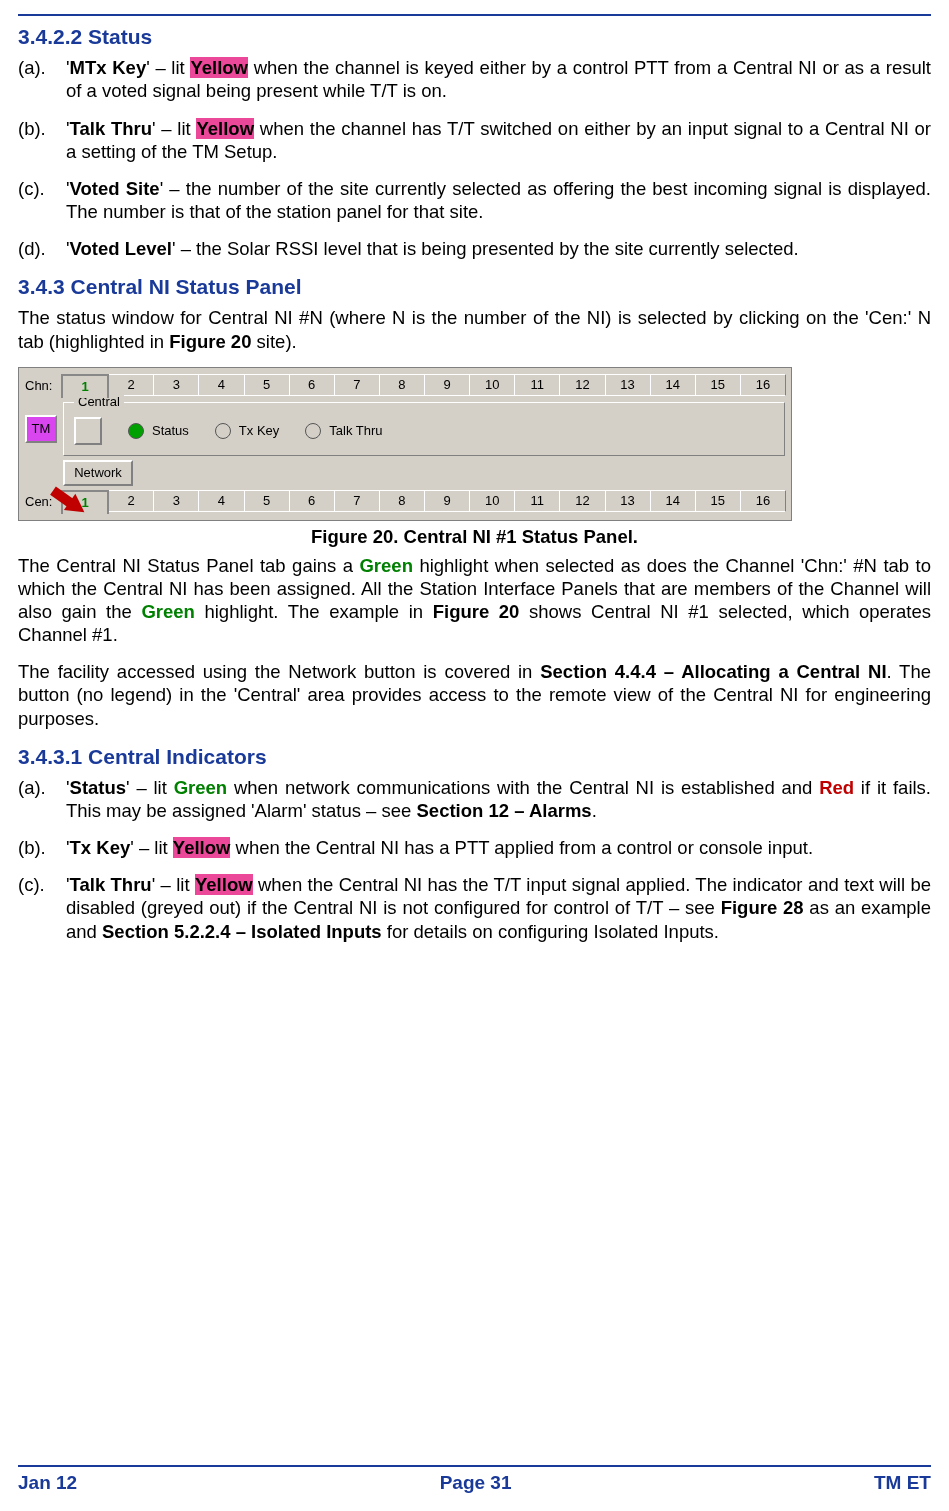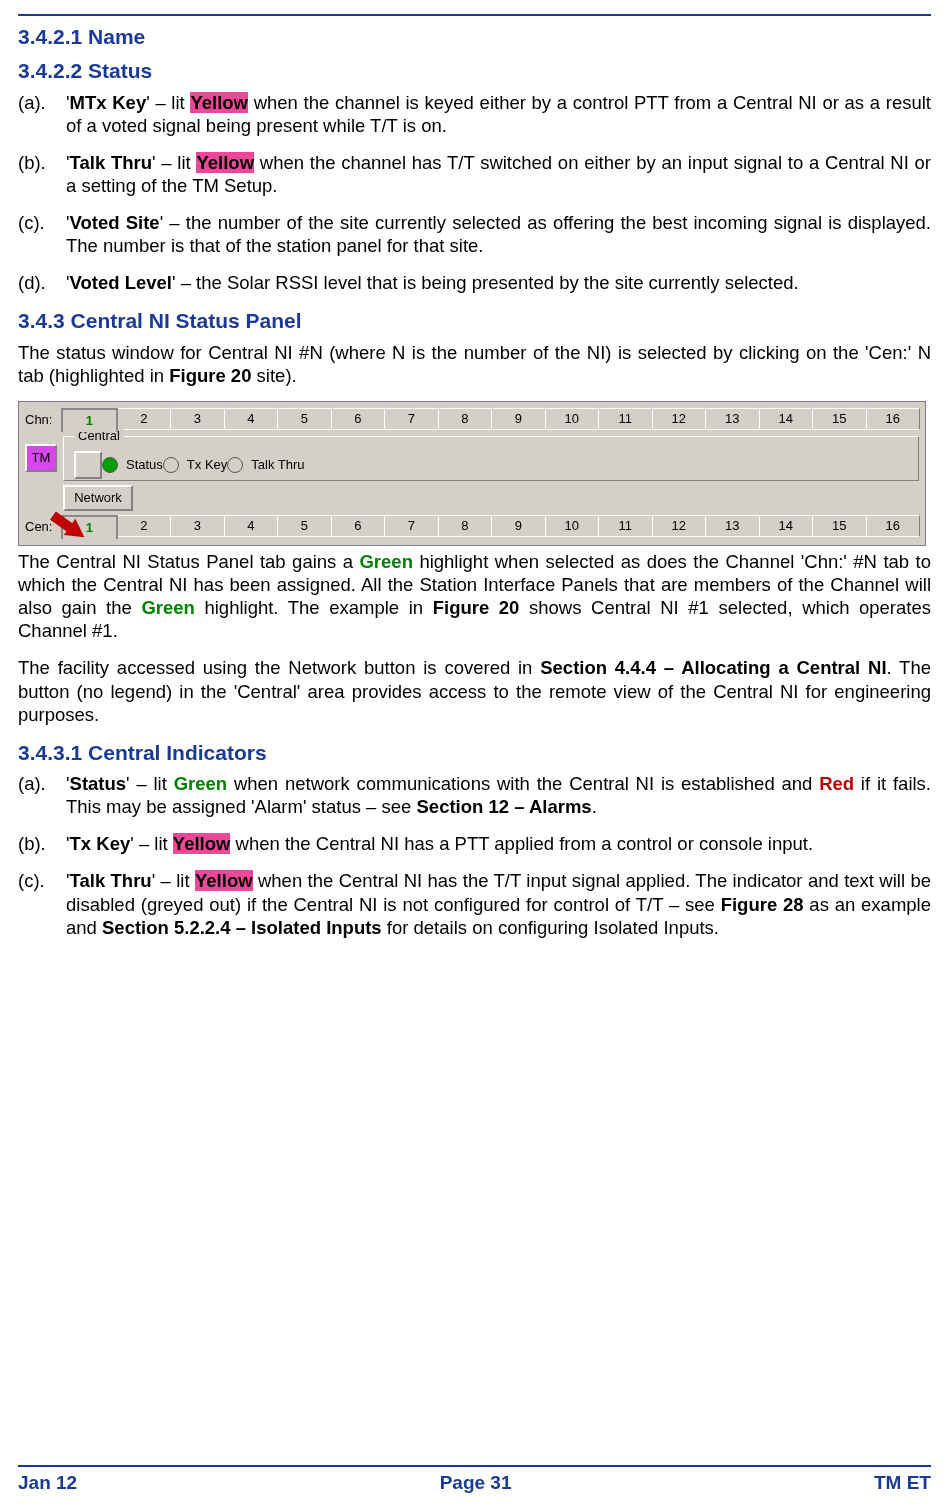--- a/index.html
+++ b/index.html
@@ -45,21 +45,21 @@
     display: flex;
     justify-content: space-between;
     color: #1a3a9a;
     font-weight: bold;
     font-size: 19px;
     margin-top: 2px;
   }
 
   
   .panel {
-    width: 908px;
+    width: 774px;
     background: #d4d0c8;
     border: 1px solid #808080;
     margin: 8px 0 4px 0;
     font-family: Tahoma, Arial, sans-serif;
     font-size: 13px;
     color: #000;
     position: relative;
     padding: 6px 6px 2px 6px;
   }
   .tabrow {
@@ -115,23 +115,24 @@
     text-align: center;
     line-height: 24px;
     font-size: 13px;
   }
   .group {
     flex: 1;
     border: 1px solid #808080;
     border-top: 1px solid #fff;
     border-left: 1px solid #fff;
     position: relative;
-    padding: 14px 10px 1px 10px;
+    padding: 14px 10px 10px 10px;
     display: flex;
     align-items: center;
+    gap: 26px;
   }
   .group-title {
     position: absolute;
     top: -9px;
     left: 10px;
     background: #d4d0c8;
     padding: 0 4px;
     font-size: 13px;
   }
   .sq {
@@ -191,21 +192,20 @@
     transform: rotate(-55deg);
   }
 </style>
 </head>
 <body>
 
 <div class="content">
 
   <hr class="top-hr">
 
-  <div class="h4">3.4.2.1    Name</div>
 
   <div class="h4">3.4.2.2    Status</div>
 
   <div class="list-item">
     <div class="li-marker">(a).</div>
     <div class="li-body">'<span class="bold">MTx Key</span><span>' – lit </span><span class="yellow-hl">Yellow</span><span> when the channel is keyed either by a control PTT from a Central NI or as a result of a voted signal being present while T/T is on.</span></div>
   </div>
 
   <div class="list-item">
     <div class="li-marker">(b).</div>
@@ -291,20 +291,21 @@
           <div class="tab">10</div>
           <div class="tab">11</div>
           <div class="tab">12</div>
           <div class="tab">13</div>
           <div class="tab">14</div>
           <div class="tab">15</div>
           <div class="tab">16</div>
         </div>
     </div>
   </div>
+  <div class="caption">Figure 20.  Central NI #1 Status Panel.</div>
 
   <p>
     <span>The Central NI Status Panel tab gains a </span><span class="green-txt">Green</span><span> highlight when selected as does the Channel 'Chn:' #N tab to which the Central NI has been assigned.   All the Station Interface Panels that are members of the Channel will also gain the </span><span class="green-txt">Green</span><span> highlight.  The example in </span><span class="bold">Figure 20</span><span> shows Central NI #1 selected, which operates Channel #1.</span>
   </p>
 
   <p>
     <span>The facility accessed using the Network button is covered in </span><span class="bold">Section 4.4.4 – Allocating a Central NI</span><span>.  The button (no legend) in the 'Central' area provides access to the remote view of the Central NI for engineering purposes.</span>
   </p>
 
   <div class="h4">3.4.3.1    Central Indicators</div>

